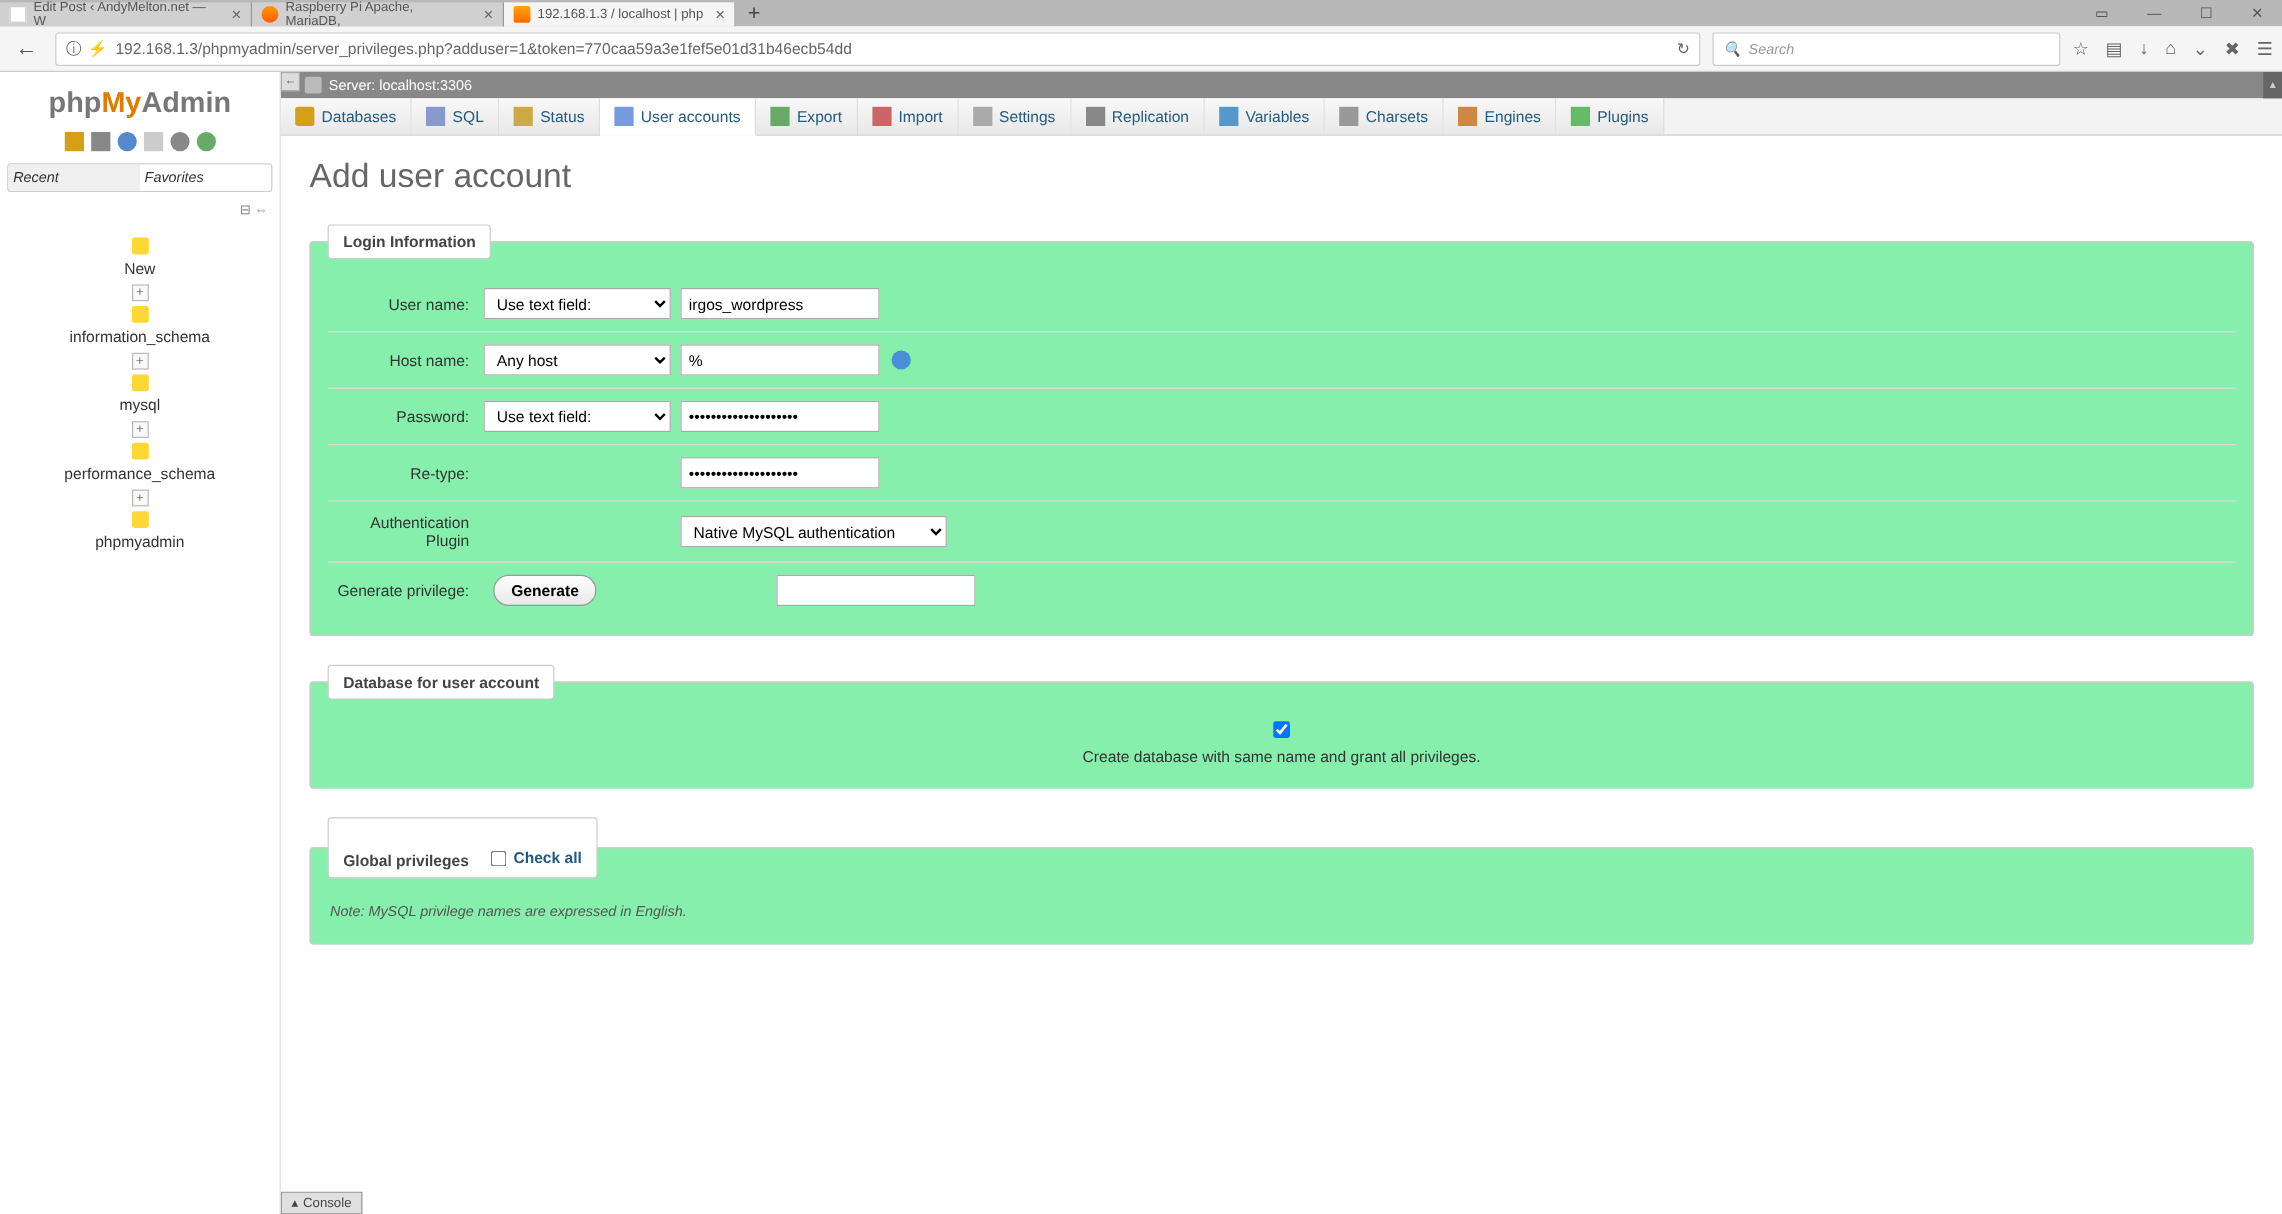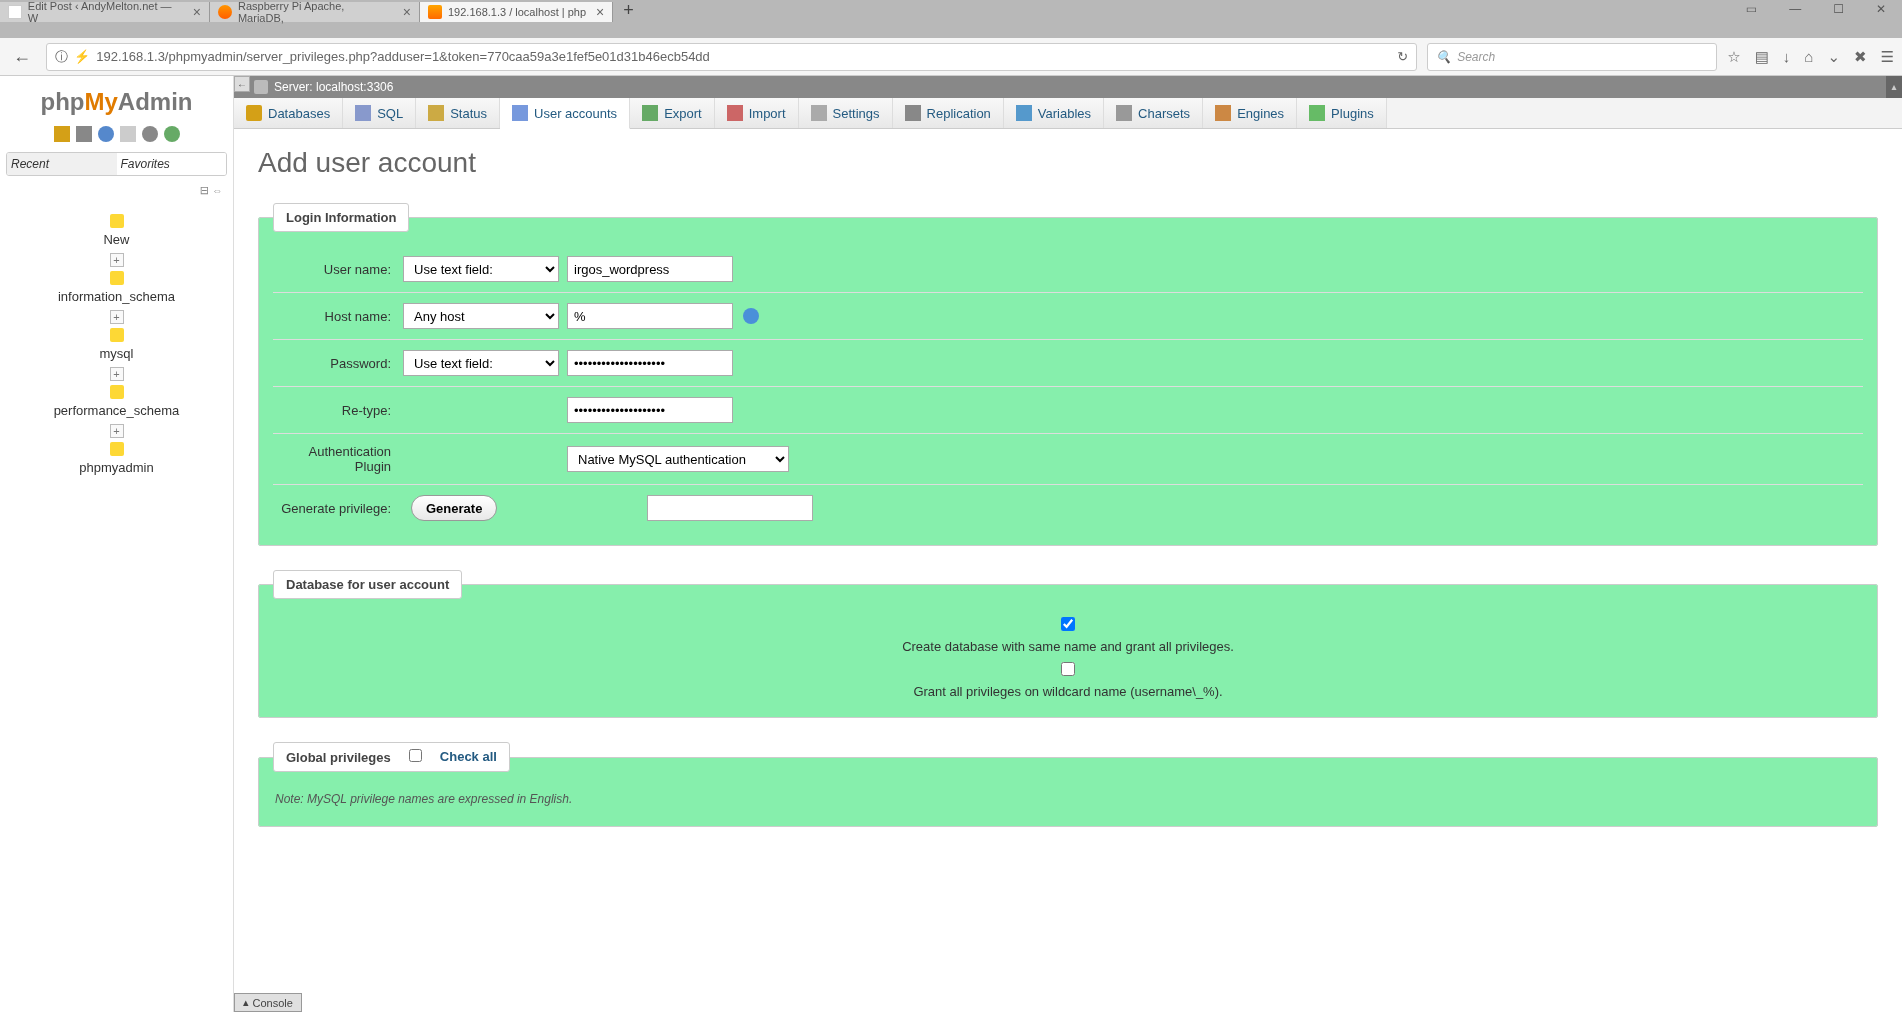--- a/index.html
+++ b/index.html
@@ -1,19 +1,19 @@
 <!DOCTYPE html>
 <html><head>
 <meta charset="utf-8">
 <style>
 * { margin: 0; padding: 0; box-sizing: border-box; font-family: sans-serif; }
 body { background: #fff; font-size: 13px; color: #333; overflow: hidden; }
 
 
-.browser-tabs { height: 38px; background: #b8b8b8; display: flex; align-items: flex-start; }
+.browser-tabs { height: 22px; background: #b8b8b8; display: flex; align-items: center; }
 .btab { height: 20px; padding: 2px 8px; margin-top: 2px; background: #d0d0d0; border-right: 1px solid #999; display: flex; align-items: center; gap: 6px; font-size: 11px; color: #555; max-width: 210px; }
 .btab.active { background: #f5f5f5; }
 .btab .favicon { width: 14px; height: 14px; display: inline-block; }
 .btab-close { font-size: 14px; color: #666; cursor: pointer; margin-left: 4px; }
 .btab-plus { padding: 0 10px; font-size: 18px; color: #444; }
 .win-controls { margin-left: auto; display: flex; gap: 20px; padding-right: 10px; color: #555; font-size: 12px; }
 .win-controls span { padding: 2px 6px; }
 
 .addr-bar { height: 38px; background: #f5f5f5; border-bottom: 1px solid #ccc; display: flex; align-items: center; padding: 0 8px; gap: 10px; }
 .back-btn { width: 28px; height: 28px; border-radius: 4px; display: flex; align-items: center; justify-content: center; font-size: 18px; color: #555; cursor: pointer; }
@@ -48,21 +48,21 @@
 .tab-bar { background: #f3f3f3; border-bottom: 1px solid #ccc; display: flex; padding: 0; }
 .tab { padding: 7px 12px; display: flex; align-items: center; gap: 6px; font-size: 13px; color: #235a81; font-weight: normal; cursor: pointer; border-right: 1px solid #ddd; background: linear-gradient(#f8f8f8,#e8e8e8); }
 .tab.active { background: #fff; border-bottom: 1px solid #fff; margin-bottom: -1px; }
 .tab-icon { width: 16px; height: 16px; display: inline-block; }
 
 .content { padding: 18px 24px; }
 h2.page-title { font-size: 28px; font-weight: normal; color: #666; margin-bottom: 24px; }
 
 fieldset { border: 1px solid #ccc; border-radius: 3px; padding: 14px; margin-bottom: 24px; background: #86efac; position: relative; }
 legend { background: #fff; border: 1px solid #ccc; border-radius: 3px; padding: 6px 12px; font-size: 13px; font-weight: bold; color: #444; }
-legend .check-all { font-weight: normal; display: inline-flex; align-items: flex-start; gap: 18px; }
+legend .check-all { font-weight: normal; display: inline-flex; align-items: flex-end; gap: 6px; margin-top: 19px; }
 legend .check-all a { color: #235a81; font-weight: bold; text-decoration: none; }
 
 .form-row { display: flex; align-items: center; padding: 10px 0; border-bottom: 1px solid #ddd; }
 .form-row:last-child { border-bottom: none; }
 .form-label { width: 130px; text-align: right; padding-right: 12px; font-size: 13px; color: #333; }
 select, input[type=text], input[type=password] { height: 26px; border: 1px solid #aaa; padding: 2px 6px; font-size: 13px; background: #fff; }
 select { width: 156px; }
 input.text-field { width: 166px; }
 select.wide { width: 222px; }
 .help-icon { width: 16px; height: 16px; margin-left: 10px; display: inline-block; }
@@ -298,24 +298,20 @@
           <input class="text-field" type="text" value="" style="">
         </div>
       </fieldset>
 
       <fieldset>
         <legend>Database for user account</legend>
         <div class="checkbox-row">
           <input type="checkbox" checked="" style="">
           <span>Create database with same name and grant all privileges.</span>
         </div>
-        <div class="checkbox-row">
-          <input type="checkbox" style="">
-          <span>Grant all privileges on wildcard name (username\_%).</span>
-        </div>
       </fieldset>
 
       <fieldset>
         <legend>
           <span>Global privileges</span>
           &nbsp;&nbsp;&nbsp;
           <span class="check-all">
             <input type="checkbox" style="">
             <a href="#">Check all</a>
           </span>

